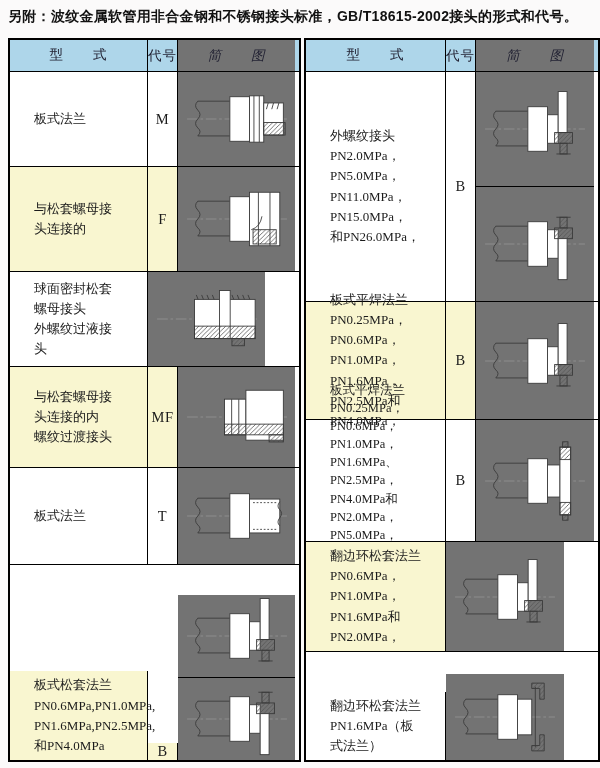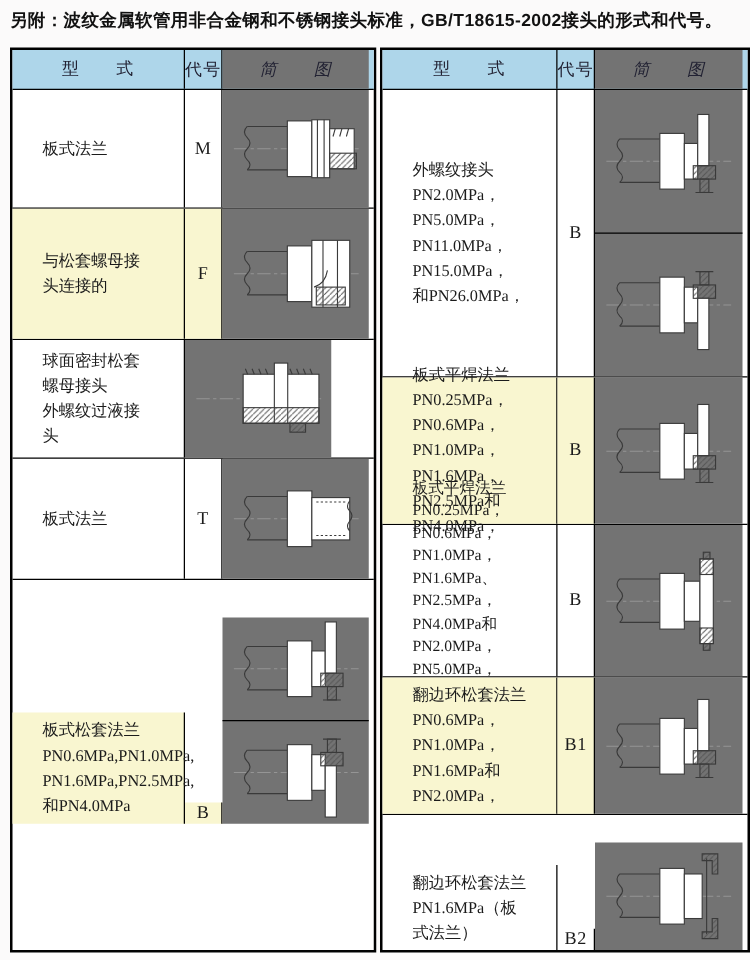--- a/index.html
+++ b/index.html
@@ -135,20 +135,38 @@
               <line x1="96" y1="24" x2="94" y2="19"></line>
               <line x1="102" y1="24" x2="100" y2="19"></line>
               <line x1="108" y1="24" x2="106" y2="19"></line>
               <rect x="46" y="54" width="68" height="14" class="h"></rect>
               <rect x="88" y="68" width="14" height="8" class="h"></rect>
             </svg>
           </div>
         </div>
     </div>
 
+    <div class="row" style="height:101px">
+      <div class="cell type hl">与松套螺母接头连接的内
+螺纹过渡接头</div>
+      <div class="cell code hl">MF</div>
+      <div class="cell diagram">
+          <div class="diag">
+            <svg viewBox="0 0 120 92" preserveAspectRatio="xMidYMid meet">
+              <line x1="4" y1="46" x2="116" y2="46" class="ax"></line>
+              <rect x="46" y="26" width="24" height="40"></rect>
+              <line x1="54" y1="26" x2="54" y2="66"></line>
+              <line x1="62" y1="26" x2="62" y2="66"></line>
+              <rect x="70" y="16" width="42" height="56"></rect>
+              <rect x="46" y="54" width="66" height="12" class="h"></rect>
+              <rect x="96" y="66" width="16" height="8" class="h"></rect>
+            </svg>
+          </div>
+        </div>
+    </div>
 
     <div class="row" style="height:97px">
       <div class="cell type">板式法兰</div>
       <div class="cell code">T</div>
       <div class="cell diagram">
           <div class="diag">
             <svg viewBox="0 0 120 92" preserveAspectRatio="xMidYMid meet">
               <line x1="4" y1="46" x2="116" y2="46" class="ax"></line>
               <path d="M16 26 q-5 5 0 10 q5 5 0 10 q-5 5 0 10 q5 4 0 9"></path>
               <line x1="16" y1="26" x2="52" y2="26"></line>
@@ -295,21 +313,20 @@
               <rect x="91" y="84" width="6" height="6" class="h"></rect>
             </svg>
           </div>
         </div>
     </div>
 
     <div class="row" style="height:110px">
       <div class="cell type hl">翻边环松套法兰
 PN0.6MPa，PN1.0MPa，
 PN1.6MPa和PN2.0MPa，</div>
-      <div class="cell code hl">B1</div>
       <div class="cell diagram">
           <div class="diag">
             <svg viewBox="0 0 120 92" preserveAspectRatio="xMidYMid meet">
               <line x1="4" y1="46" x2="116" y2="46" class="ax"></line>
               <path d="M16 26 q-5 5 0 10 q5 5 0 10 q-5 5 0 10 q5 4 0 9"></path>
               <line x1="16" y1="26" x2="52" y2="26"></line>
               <line x1="16" y1="65" x2="52" y2="65"></line>
               <rect x="52" y="21" width="22" height="50"></rect>
               <rect x="74" y="30" width="12" height="32"></rect>
               <rect x="86" y="4" width="10" height="46"></rect>
@@ -317,21 +334,20 @@
               <rect x="88" y="62" width="8" height="12" class="h"></rect>
               <line x1="84" y1="74" x2="100" y2="74"></line>
             </svg>
           </div>
         </div>
     </div>
 
     <div class="row" style="height:108px">
       <div class="cell type">翻边环松套法兰
 PN1.6MPa（板式法兰）</div>
-      <div class="cell code">B2</div>
       <div class="cell diagram">
           <div class="diag">
             <svg viewBox="0 0 120 92" preserveAspectRatio="xMidYMid meet">
               <line x1="4" y1="46" x2="116" y2="46" class="ax"></line>
               <path d="M16 26 q-5 5 0 10 q5 5 0 10 q-5 5 0 10 q5 4 0 9"></path>
               <line x1="16" y1="26" x2="52" y2="26"></line>
               <line x1="16" y1="65" x2="52" y2="65"></line>
               <rect x="52" y="21" width="22" height="50"></rect>
               <rect x="74" y="26" width="16" height="40"></rect>
               <line x1="94" y1="12" x2="94" y2="80"></line>

